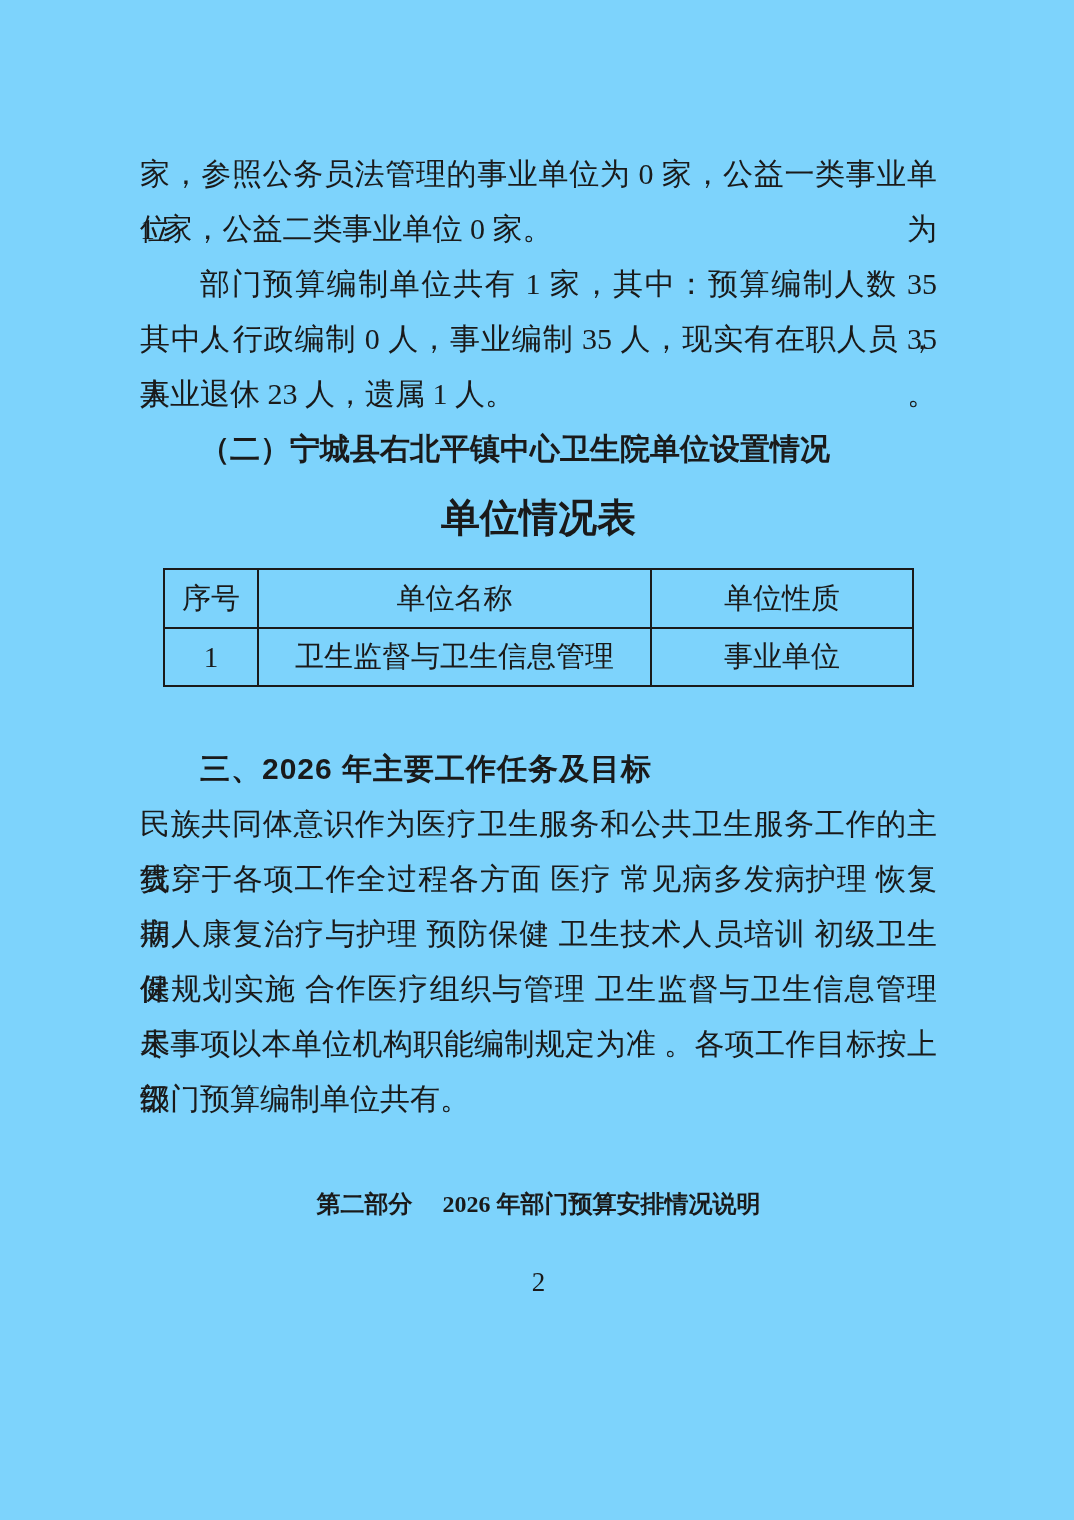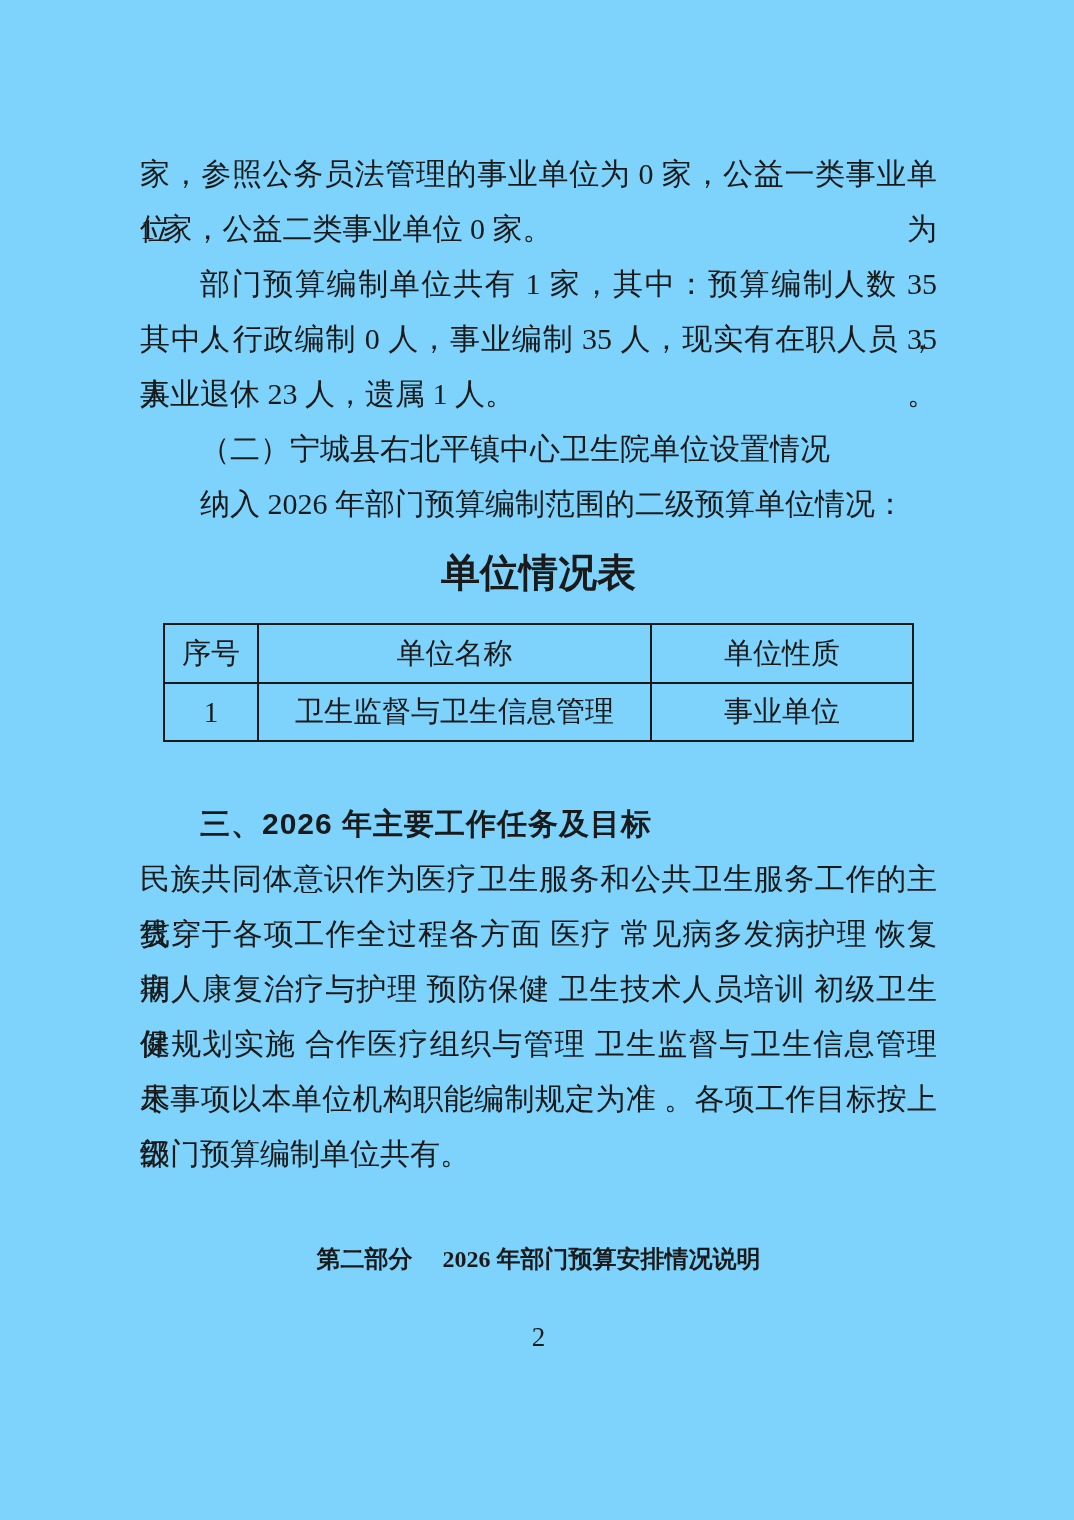--- a/index.html
+++ b/index.html
@@ -23,21 +23,21 @@
     height: 55px;
     line-height: 55px;
     white-space: nowrap;
   }
   .just {
     white-space: normal;
     text-align: justify;
     text-align-last: justify;
   }
   .indent { padding-left: 60px; }
-  .bold { font-weight: normal; }
+  .bold { font-weight: bold; }
   .hei {
     font-family: "Liberation Sans", "DejaVu Sans", sans-serif;
     font-weight: bold;
     letter-spacing: 1px;
   }
   .table-title {
     margin-top: 14px;
     font-size: 39px;
     height: 55px;
     line-height: 55px;
@@ -91,21 +91,20 @@
 
   <div class="line just">家，参照公务员法管理的事业单位为 0 家，公益一类事业单位为</div>
   <div class="line">1 家，公益二类事业单位 0 家。</div>
 
   <div class="line just indent">部门预算编制单位共有 1 家，其中：预算编制人数 35 人，</div>
   <div class="line just">其中：行政编制 0 人，事业编制 35 人，现实有在职人员 35 人。</div>
   <div class="line">事业退休 23 人，遗属 1 人。</div>
 
   <div class="line bold indent">（二）宁城县右北平镇中心卫生院单位设置情况</div>
 
-  <div class="line indent">纳入 2026 年部门预算编制范围的二级预算单位情况：</div>
 
   <div class="table-title">单位情况表</div>
 
   <table class="units">
     <colgroup>
       <col class="col-no">
         <col class="col-name">
         <col class="col-type">
     </colgroup>
     <tbody>

